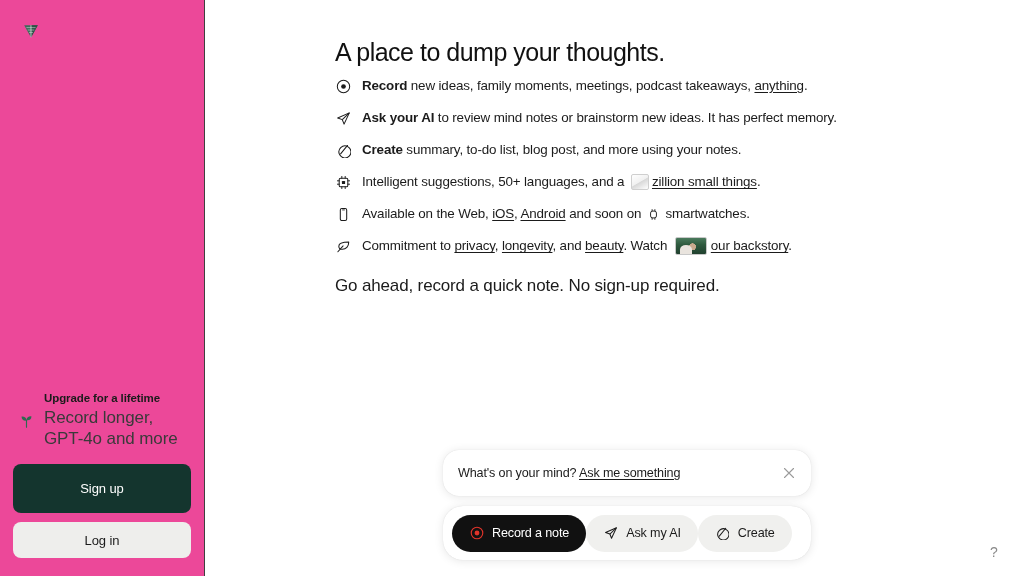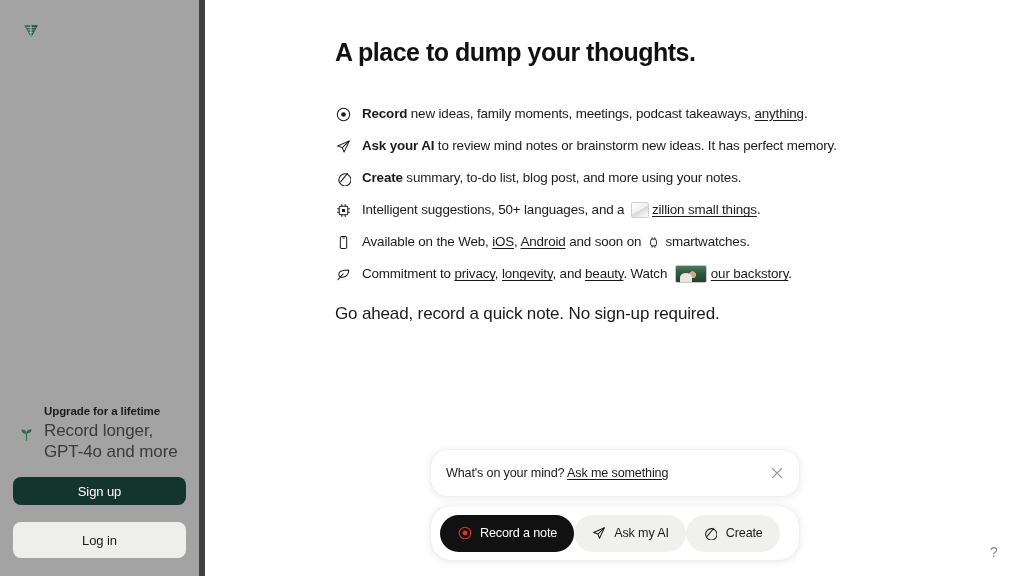--- a/index.html
+++ b/index.html
@@ -21,22 +21,22 @@
     display: flex;
     width: 1024px;
     height: 576px;
     position: relative;
   }
 
   
   .sidebar {
     width: 205px;
     height: 576px;
-    background: #a3a3a3;
-    border-right: 6px solid #404040;
+    background: #ec4899;
+    border-right: 1px solid #404040;
     display: flex;
     flex-direction: column;
     position: relative;
     flex: 0 0 205px;
   }
 
   .sidebar-logo {
     position: absolute;
     top: 18px;
     left: 18px;
@@ -78,29 +78,29 @@
   .upgrade-sub {
     font-size: 17px;
     color: #3a3a3a;
     letter-spacing: -0.1px;
     margin-top: 1px;
   }
 
   .btn-signup {
     display: block;
     width: 100%;
-    height: 28px;
+    height: 49px;
     background: #14352e;
     color: #ffffff;
     border: none;
     border-radius: 8px;
     font-size: 13px;
     font-family: "Liberation Sans", sans-serif;
     cursor: pointer;
-    margin-bottom: 17px;
+    margin-bottom: 9px;
     letter-spacing: -0.1px;
   }
 
   .btn-login {
     display: block;
     width: 100%;
     height: 36px;
     background: #eeeeec;
     color: #1b1b1b;
     border: none;
@@ -118,24 +118,24 @@
     height: 576px;
     background: #ffffff;
   }
 
   .content {
     padding: 38px 0 0 130px;
   }
 
   .page-title {
     font-size: 25px;
-    font-weight: bold;
+    font-weight: normal;
     color: #111111;
     letter-spacing: -0.5px;
-    margin-bottom: 37px;
+    margin-bottom: 9px;
   }
 
   .feature-list {
     list-style: none;
   }
 
   .feature-item {
     display: flex;
     align-items: center;
     margin-bottom: 13px;
@@ -215,21 +215,21 @@
   .closing-line {
     font-size: 17px;
     color: #1b1b1b;
     letter-spacing: -0.15px;
     margin-top: 20px;
   }
 
   
   .composer {
     position: absolute;
-    left: 226px;
+    left: 238px;
     bottom: 16px;
     width: 368px;
   }
 
   .prompt-bar {
     background: #ffffff;
     border-radius: 16px;
     box-shadow: 0 1px 10px rgba(0,0,0,0.10), 0 0 1px rgba(0,0,0,0.14);
     height: 46px;
     display: flex;

